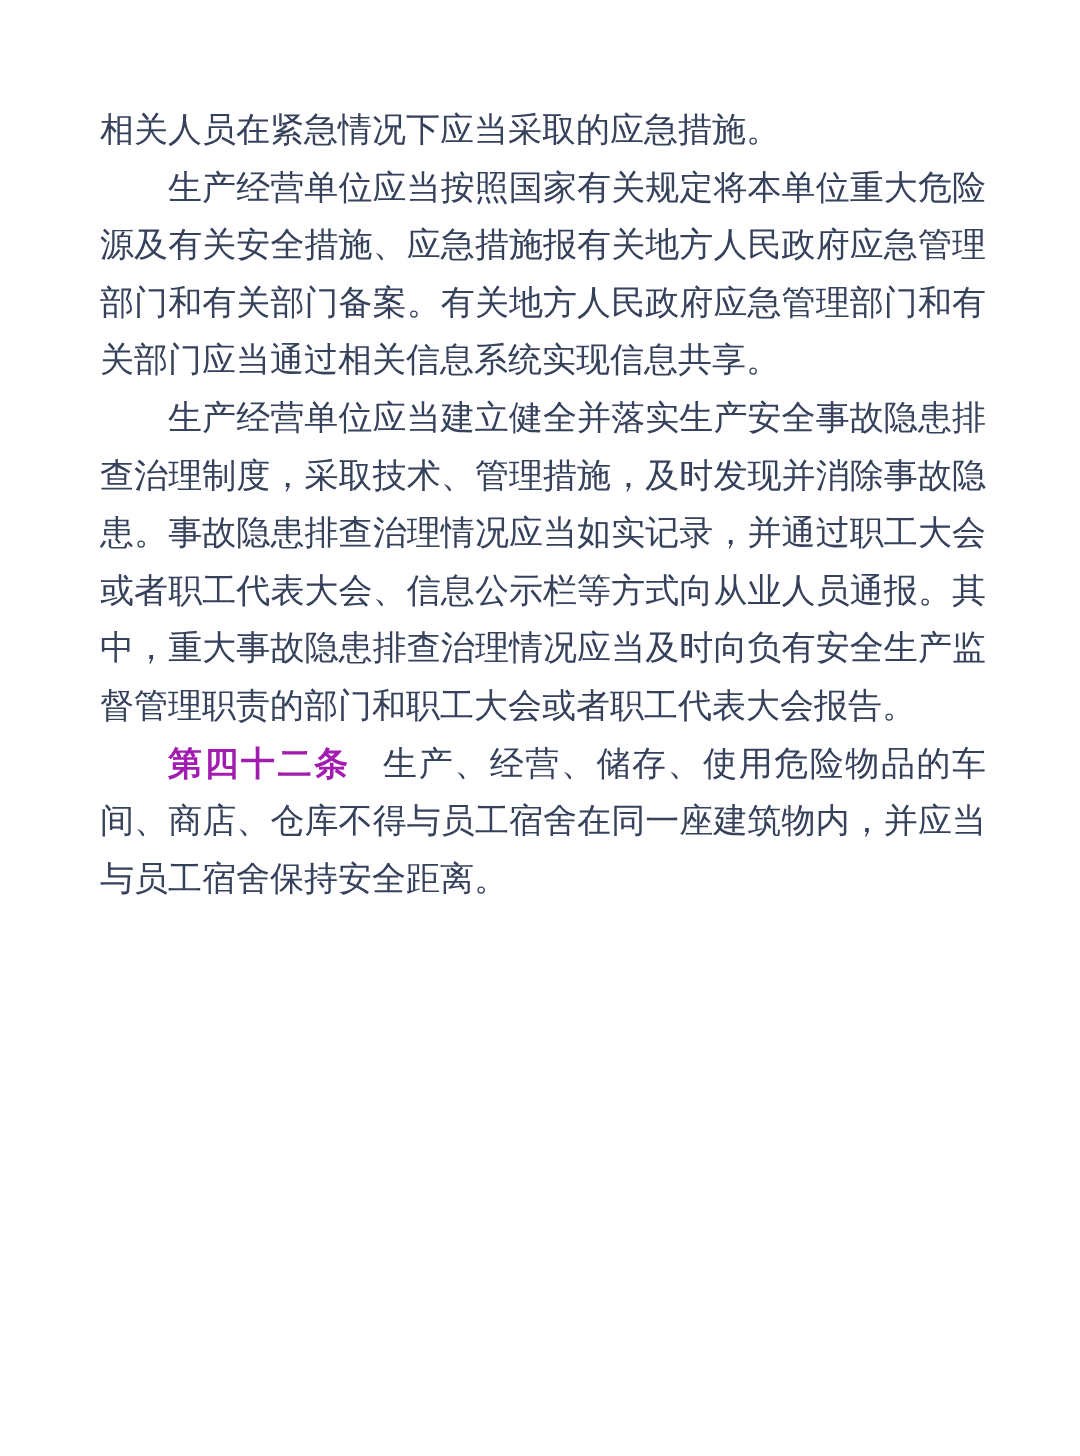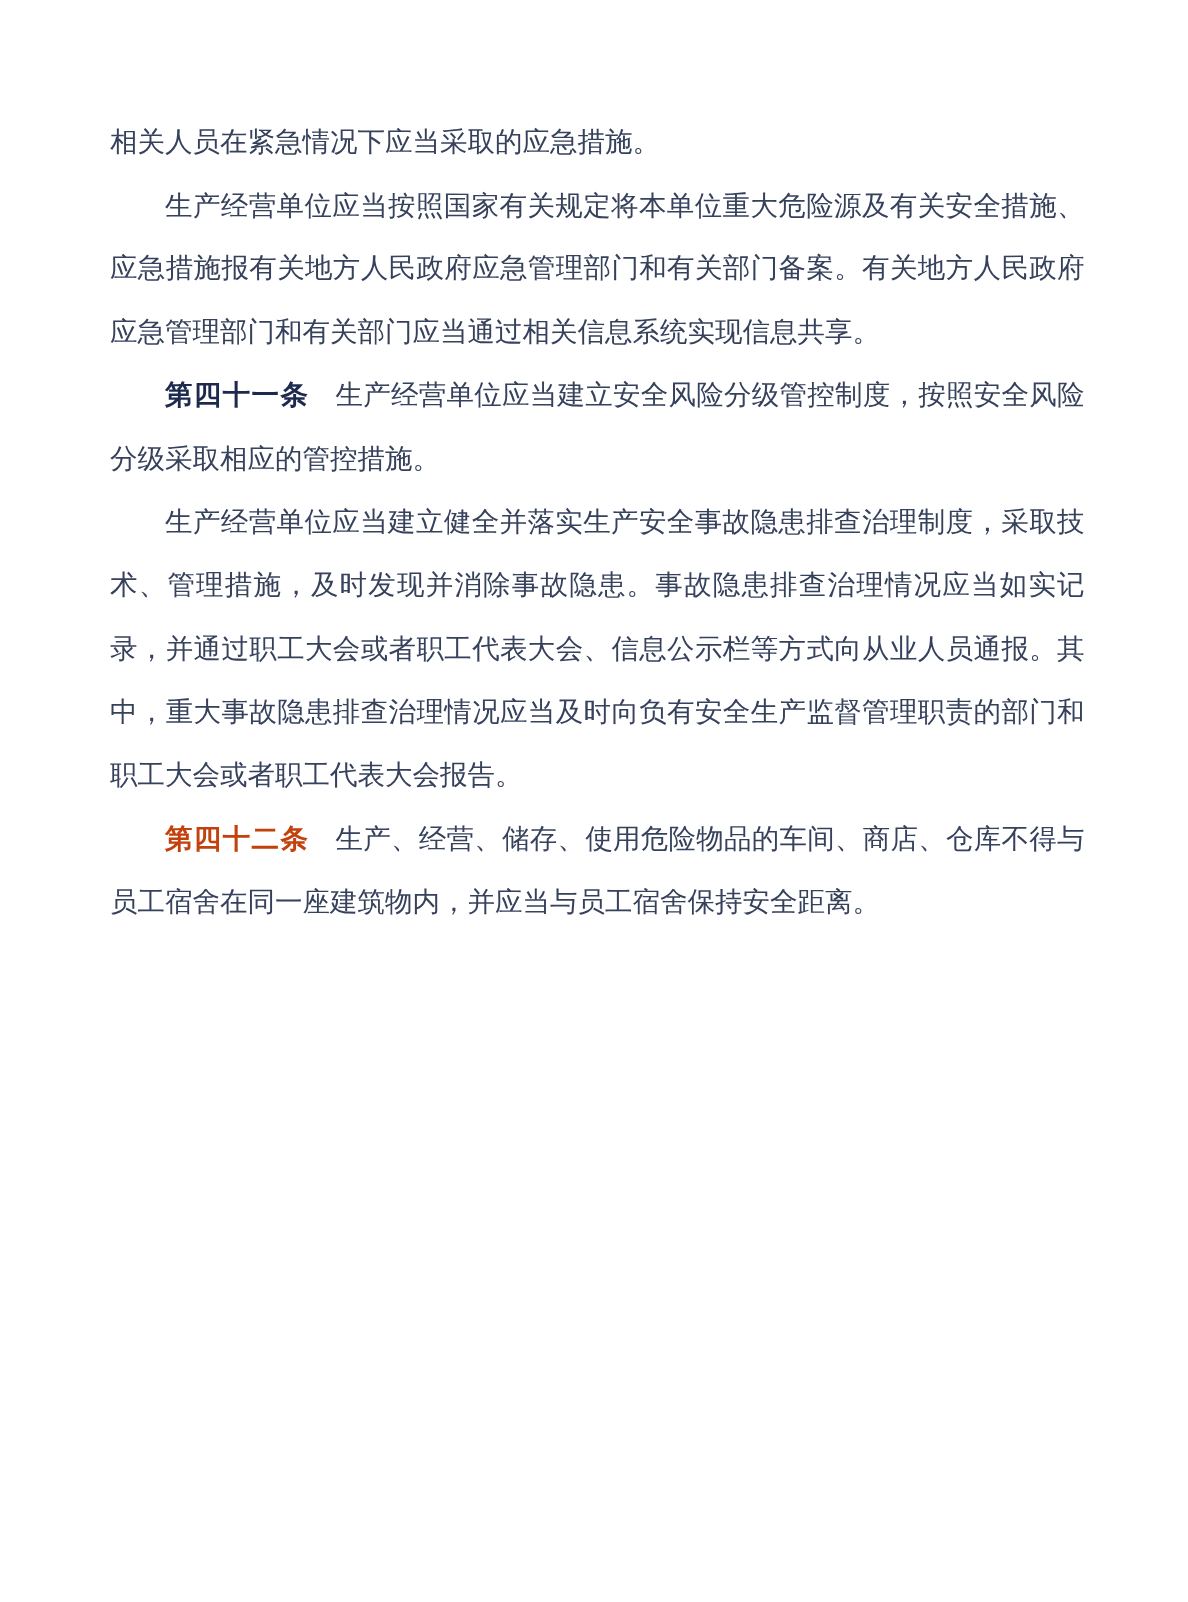--- a/index.html
+++ b/index.html
@@ -15,21 +15,21 @@
   }
   .doc-page {
     position: absolute;
     left: 100px;
     top: 101px;
     width: 886px;
   }
   .law-text {
     color: #36415c;
     font-family: "Liberation Serif", "DejaVu Serif", serif;
-    font-size: 25px;
+    font-size: 34px;
     line-height: 57.6px;
     text-align: justify;
     text-justify: inter-character;
   }
   p.para {
     margin: 0;
     padding: 0;
   }
   p.para.indent {
     text-indent: 2em;
@@ -42,17 +42,16 @@
     letter-spacing: 1px;
   }
 </style>
 </head>
 <body style="background: rgb(255, 255, 255);">
 
 <main class="doc-page">
   <article class="law-text" id="paragraphs" style="color: rgb(54, 65, 92);">
       <p class="para"><span>相关人员在紧急情况下应当采取的应急措施。</span></p>
       <p class="para indent"><span>生产经营单位应当按照国家有关规定将本单位重大危险源及有关安全措施、应急措施报有关地方人民政府应急管理部门和有关部门备案。有关地方人民政府应急管理部门和有关部门应当通过相关信息系统实现信息共享。</span></p>
-      <p class="para indent"><b class="article-head" style="color: rgb(29, 42, 78);">第四十一条</b><span>生产经营单位应当建立安全风险分级管控制度，按照安全风险分级采取相应的管控措施。</span></p>
       <p class="para indent"><span>生产经营单位应当建立健全并落实生产安全事故隐患排查治理制度，采取技术、管理措施，及时发现并消除事故隐患。事故隐患排查治理情况应当如实记录，并通过职工大会或者职工代表大会、信息公示栏等方式向从业人员通报。其中，重大事故隐患排查治理情况应当及时向负有安全生产监督管理职责的部门和职工大会或者职工代表大会报告。</span></p>
-      <p class="para indent"><b class="article-head" style="color: #c2410c;">第四十二条</b><span>生产、经营、储存、使用危险物品的车间、商店、仓库不得与员工宿舍在同一座建筑物内，并应当与员工宿舍保持安全距离。</span></p>
+      <p class="para indent"><b class="article-head" style="color: #a21caf;">第四十二条</b><span>生产、经营、储存、使用危险物品的车间、商店、仓库不得与员工宿舍在同一座建筑物内，并应当与员工宿舍保持安全距离。</span></p>
     </article>
 </main>
 
 </body></html>

